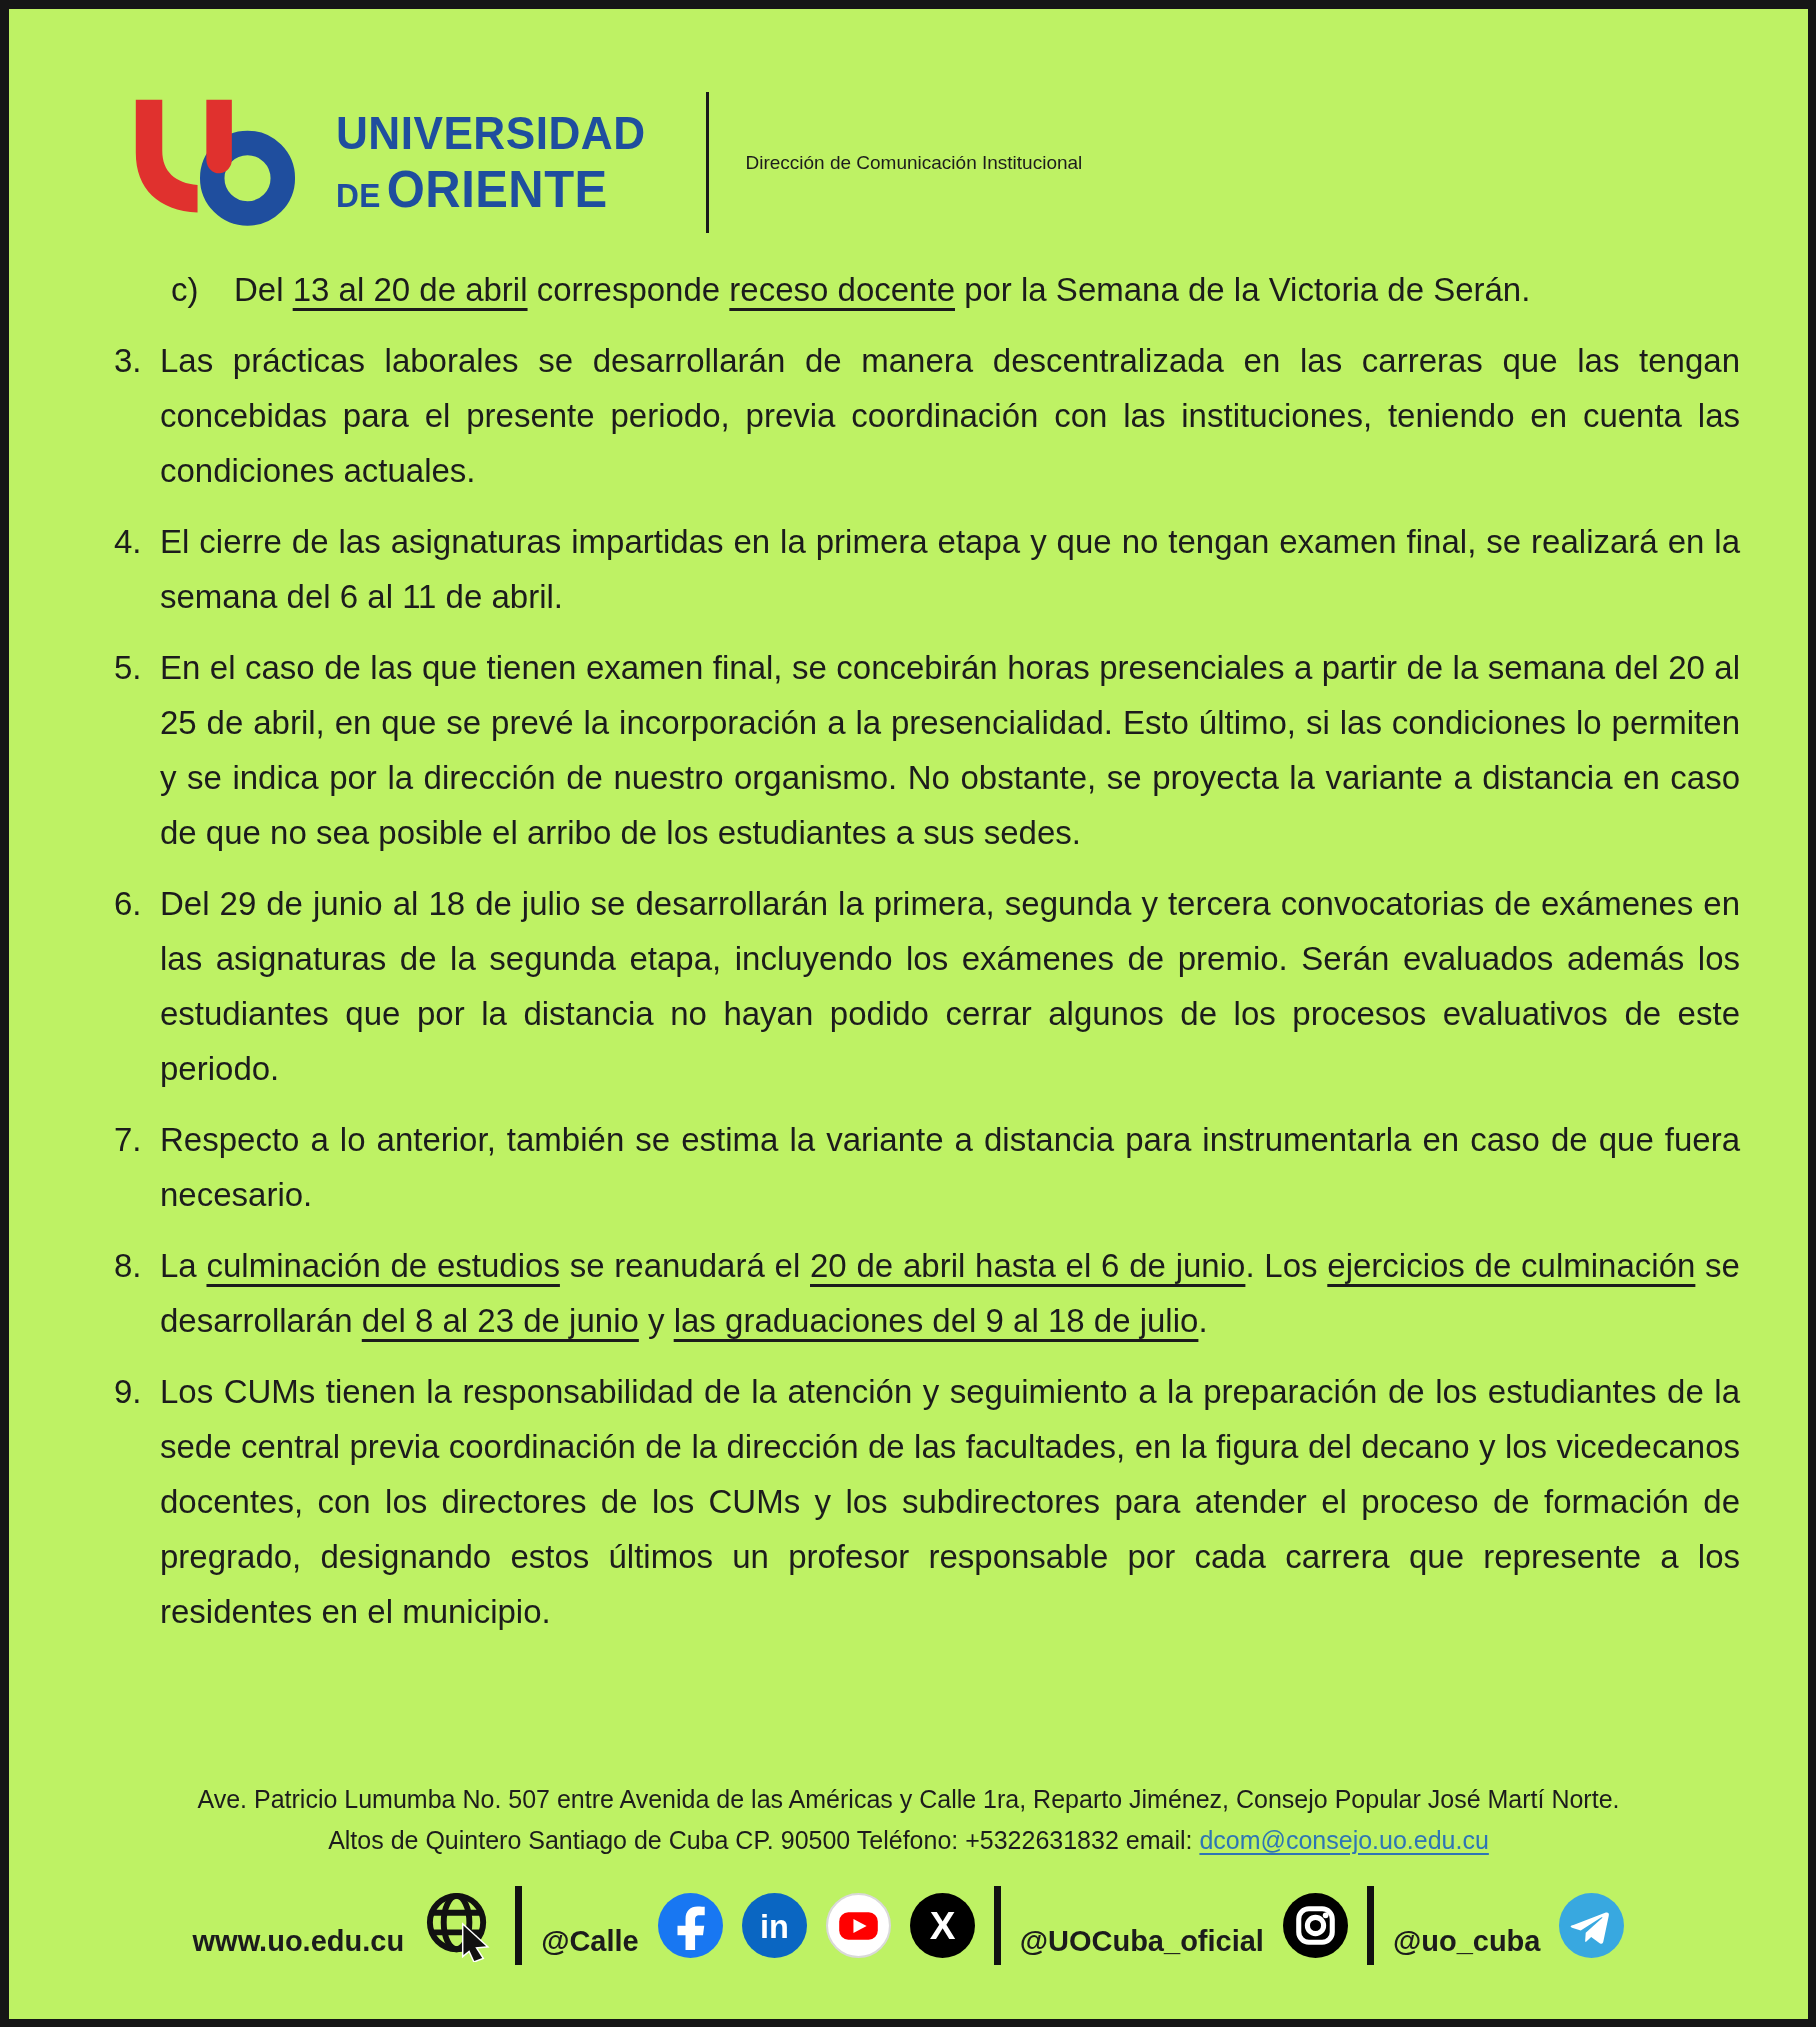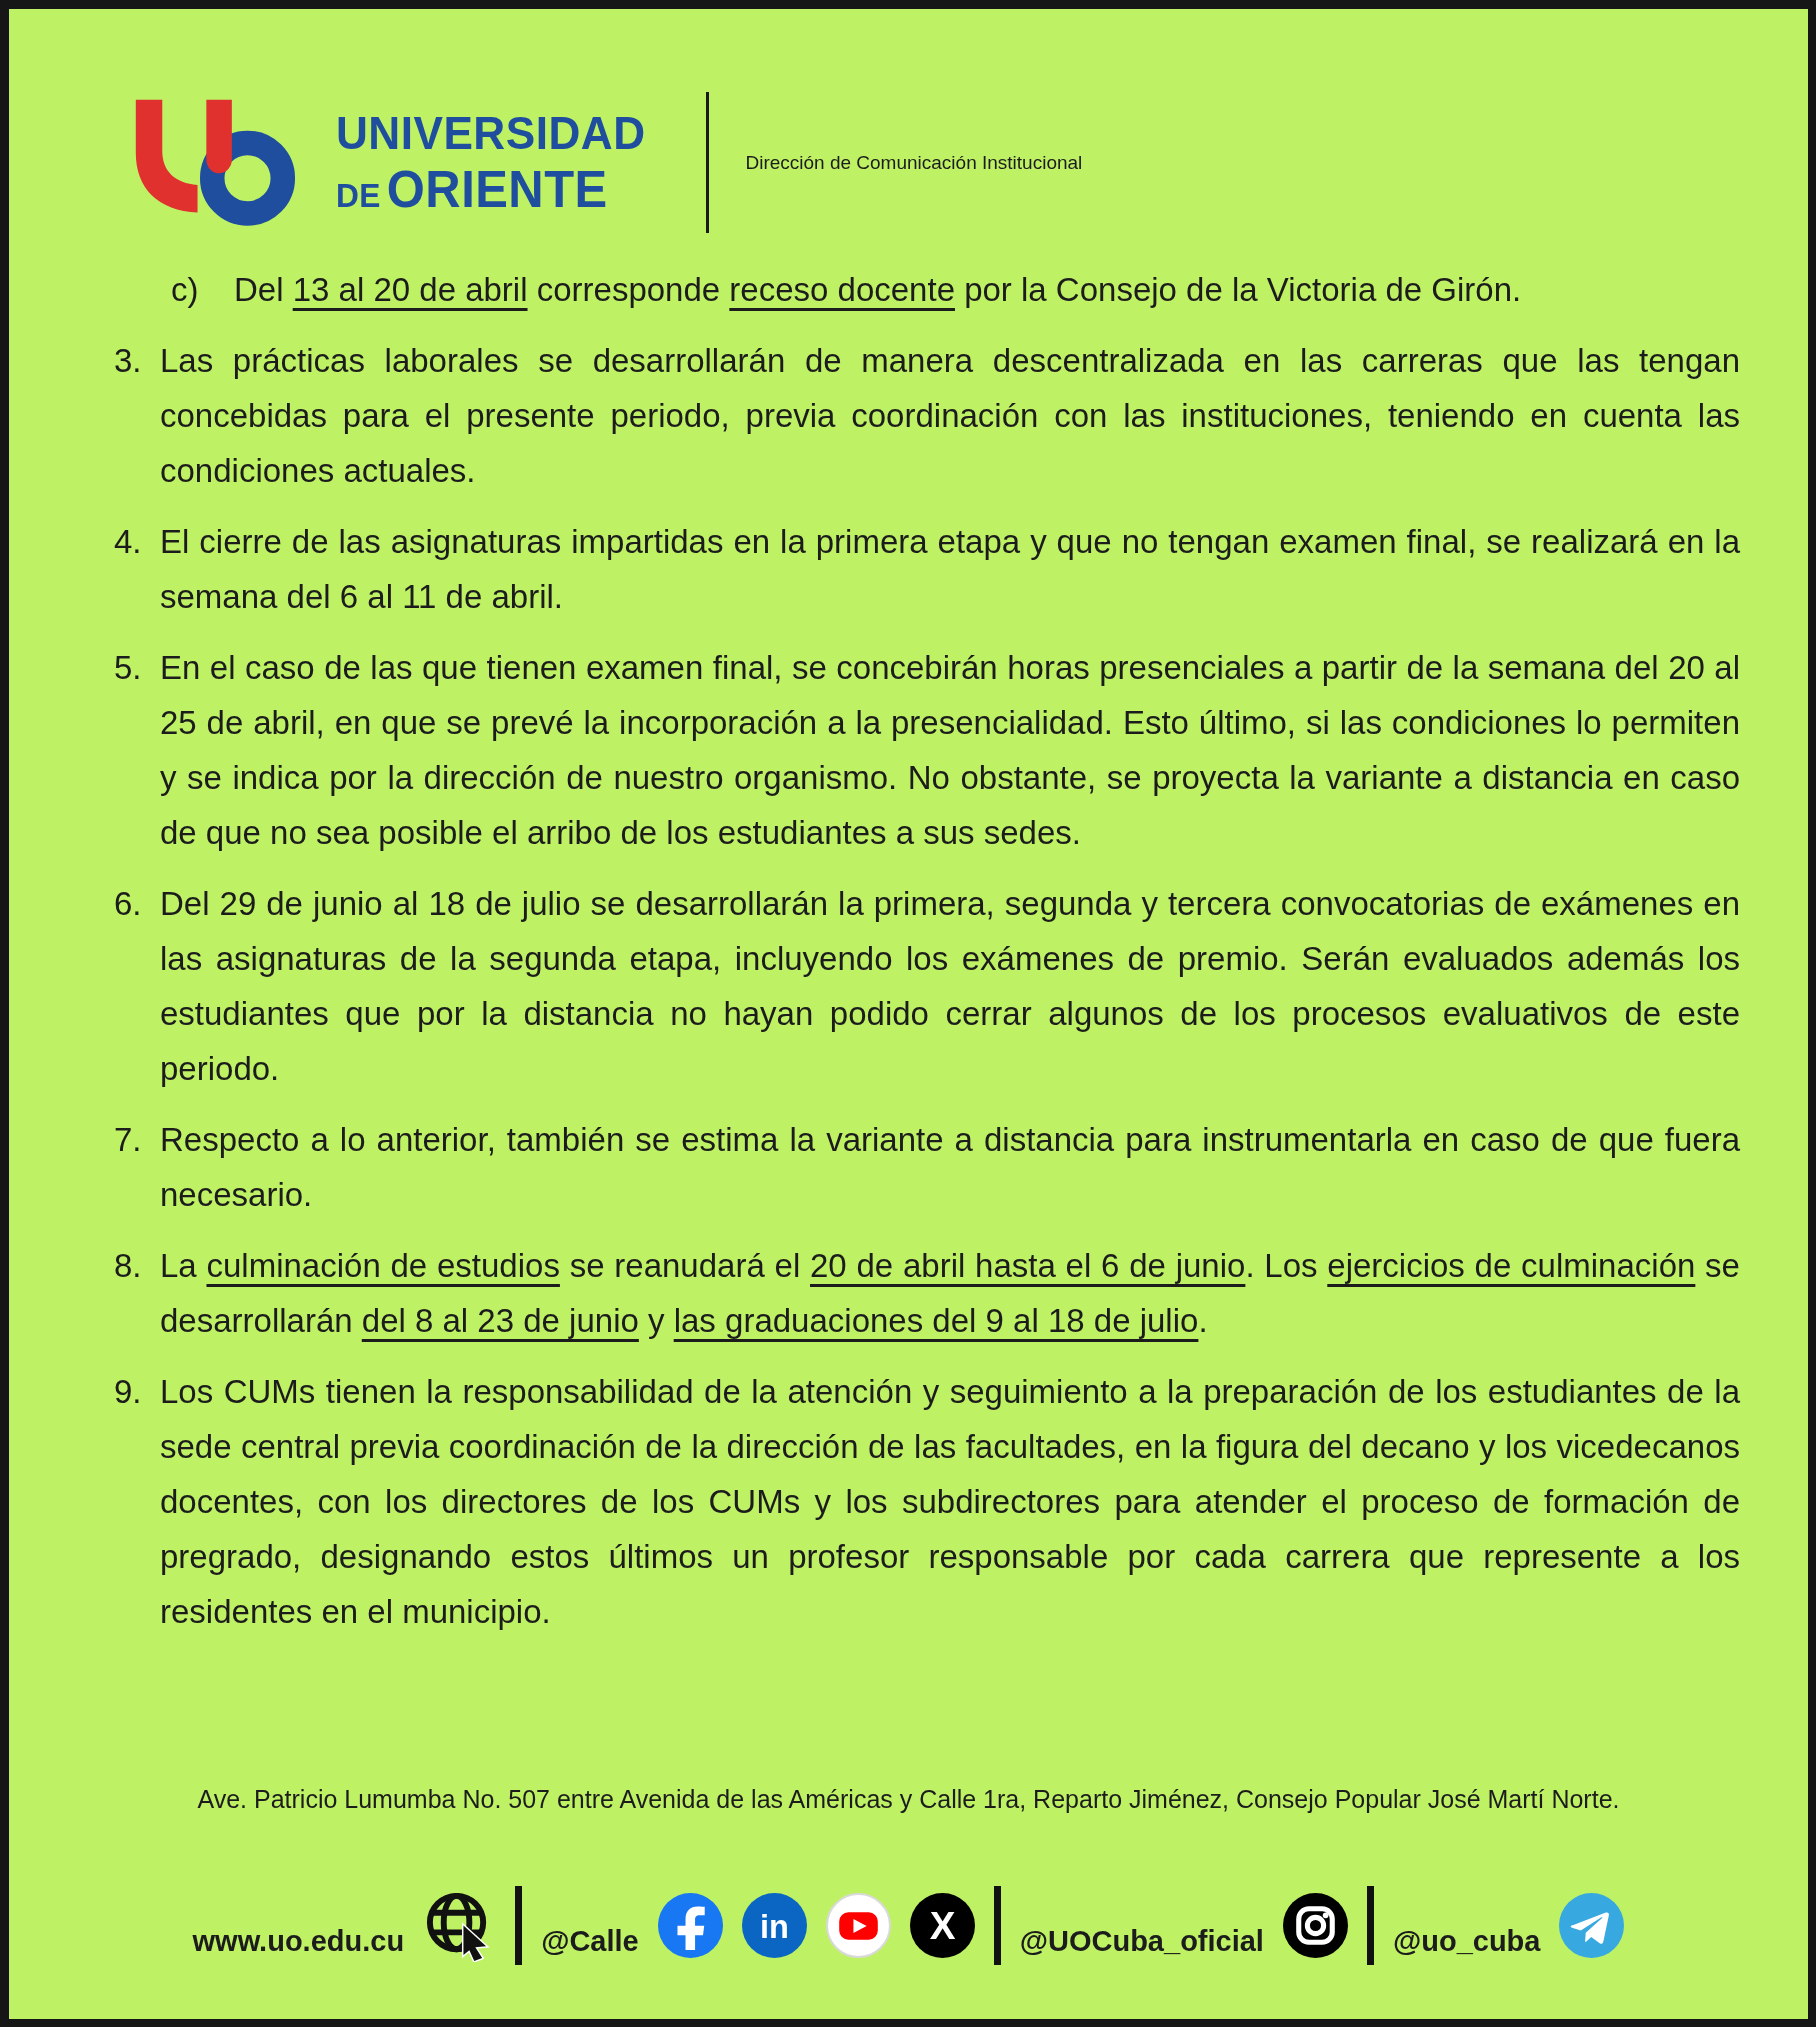--- a/index.html
+++ b/index.html
@@ -71,21 +71,21 @@
     </div>
     <div class="header-divider"></div>
     <div class="dept">
       <div class="dept-reg">Dirección de Comunicación Institucional</div>
     </div>
   </div>
 
   <div class="content">
     <div class="item indent">
       <div class="marker">c)</div>
-      <div class="body"><span>Del </span><span class="u">13 al 20 de abril</span><span> corresponde </span><span class="u">receso docente</span><span> por la Consejo de la Victoria de Girón.</span></div>
+      <div class="body"><span>Del </span><span class="u">13 al 20 de abril</span><span> corresponde </span><span class="u">receso docente</span><span> por la Semana de la Victoria de Serán.</span></div>
     </div>
 
     <div class="item">
       <div class="marker">3.</div>
       <div class="body"><span>Las prácticas laborales se desarrollarán de manera descentralizada en las carreras que las tengan concebidas para el presente periodo, previa coordinación con las instituciones, teniendo en cuenta las condiciones actuales.</span></div>
     </div>
 
     <div class="item">
       <div class="marker">4.</div>
       <div class="body"><span>El cierre de las asignaturas impartidas en la primera etapa y que no tengan examen final, se realizará en la semana del 6 al 11 de abril.</span></div>
@@ -112,20 +112,21 @@
     </div>
 
     <div class="item">
       <div class="marker">9.</div>
       <div class="body"><span>Los CUMs tienen la responsabilidad de la atención y seguimiento a la preparación de los estudiantes de la sede central previa coordinación de la dirección de las facultades, en la figura del decano y los vicedecanos docentes, con los directores de los CUMs y los subdirectores para atender el proceso de formación de pregrado, designando estos últimos un profesor responsable por cada carrera que represente a los residentes en el municipio.</span></div>
     </div>
   </div>
 
   <div class="footer">
     <div>Ave. Patricio Lumumba No. 507 entre Avenida de las Américas y Calle 1ra, Reparto Jiménez, Consejo Popular José Martí Norte.</div>
+    <div><span>Altos de Quintero Santiago de Cuba CP. 90500 Teléfono: +5322631832 email: </span><span class="email-link">dcom@consejo.uo.edu.cu</span></div>
   </div>
 
   <div class="social">
     <span class="handle">www.uo.edu.cu</span>
 
     <svg class="icon globe" viewBox="0 0 74 74">
       <circle cx="34" cy="34" r="27" fill="none" stroke="#111" stroke-width="6"></circle>
       <ellipse cx="34" cy="34" rx="13" ry="27" fill="none" stroke="#111" stroke-width="6"></ellipse>
       <line x1="11" y1="24" x2="57" y2="24" stroke="#111" stroke-width="6"></line>
       <line x1="11" y1="44" x2="57" y2="44" stroke="#111" stroke-width="6"></line>

